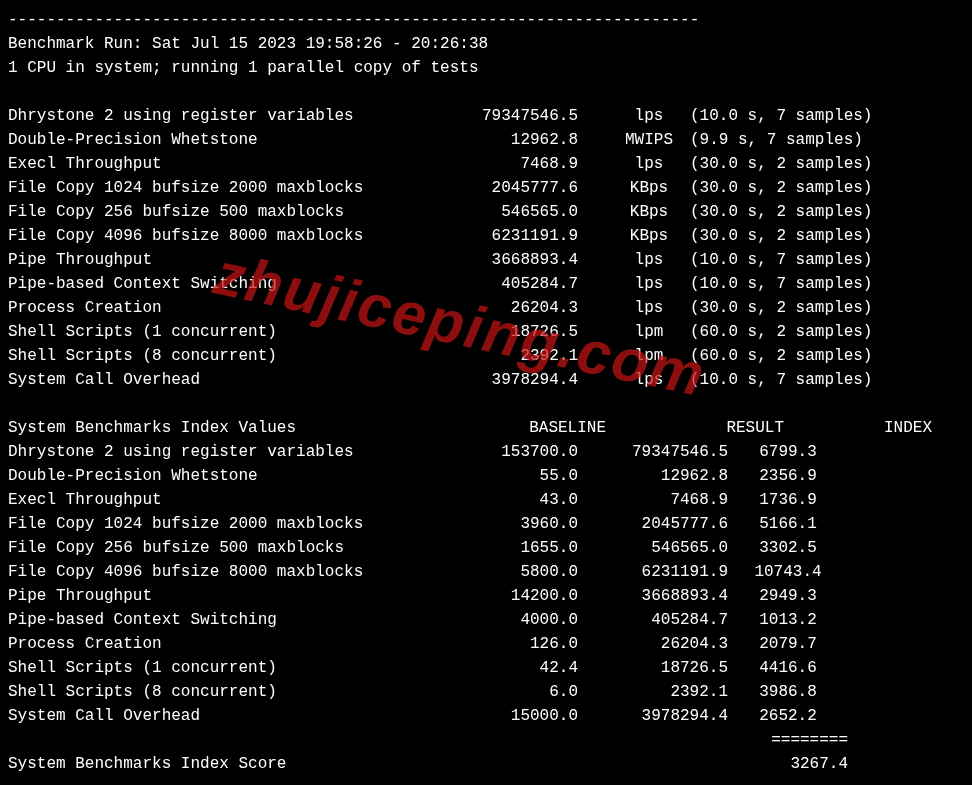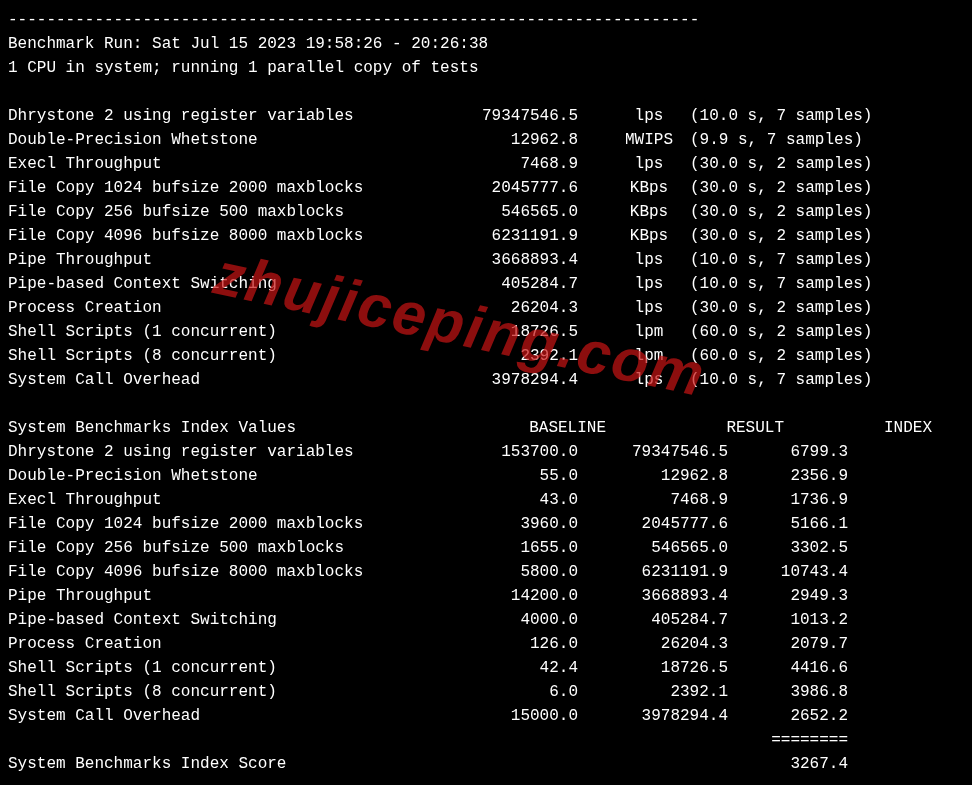--- a/index.html
+++ b/index.html
@@ -66,21 +66,21 @@
       text-align: right;
       display: inline-block;
     }
     .idx-result {
       width: 150px;
       text-align: right;
       display: inline-block;
     }
     .idx-index {
       width: 120px;
-      text-align: right;
+      text-align: center;
       display: inline-block;
     }
     .idx-header {
       display: flex;
       gap: 28px;
     }
     .idx-header .idx-name {
       width: 420px;
     }
     .idx-header .idx-baseline {

